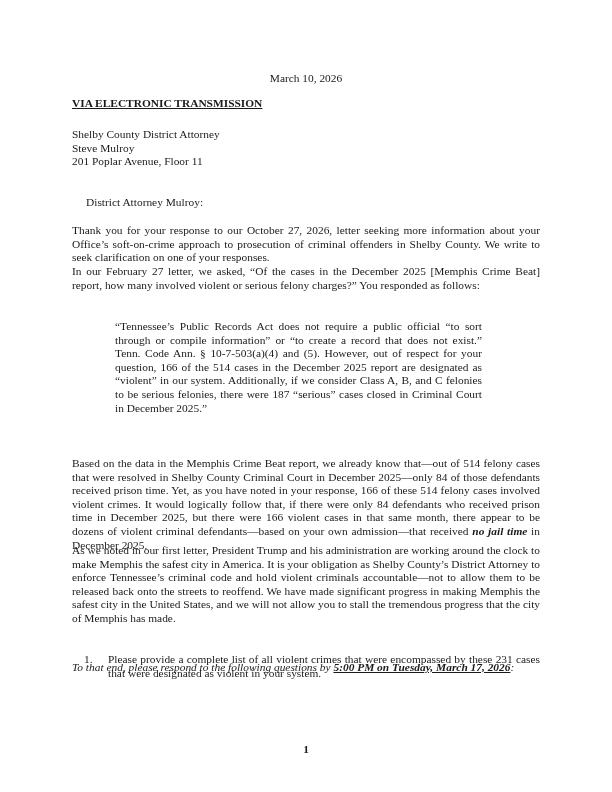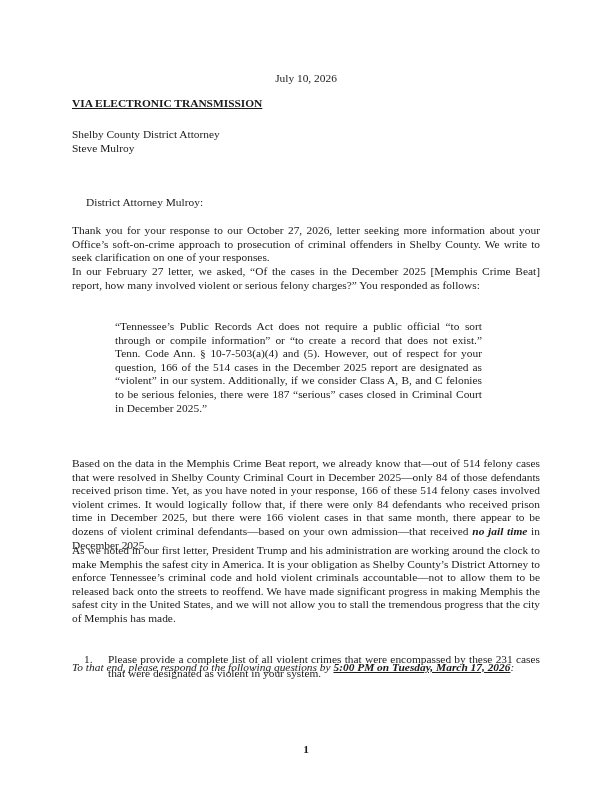--- a/index.html
+++ b/index.html
@@ -28,26 +28,27 @@
   .list-num { width: 24px; flex: none; }
   .list-text { flex: 1; text-align: justify; }
   .page-num { position: absolute; top: 743px; left: 0; width: 468px; text-align: center; font-weight: bold; }
   .bi { font-weight: bold; font-style: italic; }
   .deadline { font-weight: bold; text-decoration: underline; }
 </style>
 </head>
 <body>
 
 <div class="page">
-  <div class="date">July 10, 2026</div>
+  <div class="date">March 10, 2026</div>
   <div class="via">VIA ELECTRONIC TRANSMISSION</div>
 
   <div class="addr">
     <div>Shelby County District Attorney</div>
     <div>Steve Mulroy</div>
+    <div>201 Poplar Avenue, Floor 11</div>
   </div>
 
   <div class="salute">District Attorney Mulroy:</div>
 
   <div class="para p1">Thank you for your response to our October 27, 2026, letter seeking more information about your Office’s  soft-on-crime approach to prosecution of criminal offenders in Shelby County.  We write to seek clarification on one of your responses.</div>
   <div class="para p2">In our February 27 letter, we asked, “Of the cases in the December 2025 [Memphis Crime Beat] report, how many involved violent or serious felony charges?”  You responded as follows:</div>
 
   <div class="quote">“Tennessee’s Public Records Act does not require a public official “to sort through or compile information” or “to create a record that does not exist.” Tenn. Code Ann. § 10-7-503(a)(4) and (5).  However, out of respect for your question, 166 of the 514 cases in the December 2025 report are designated as “violent” in our system.  Additionally, if we consider Class A, B, and C felonies to be serious felonies, there were 187 “serious” cases closed in Criminal Court in December 2025.”</div>
 
   <div class="para p3">

